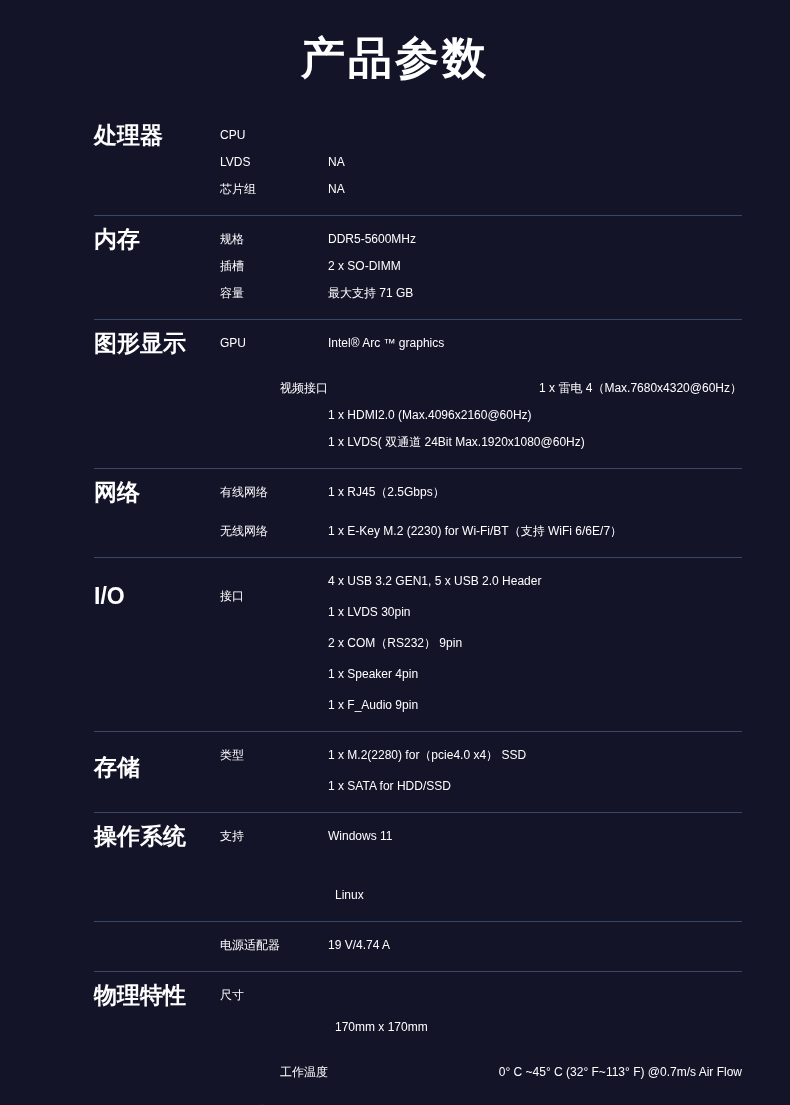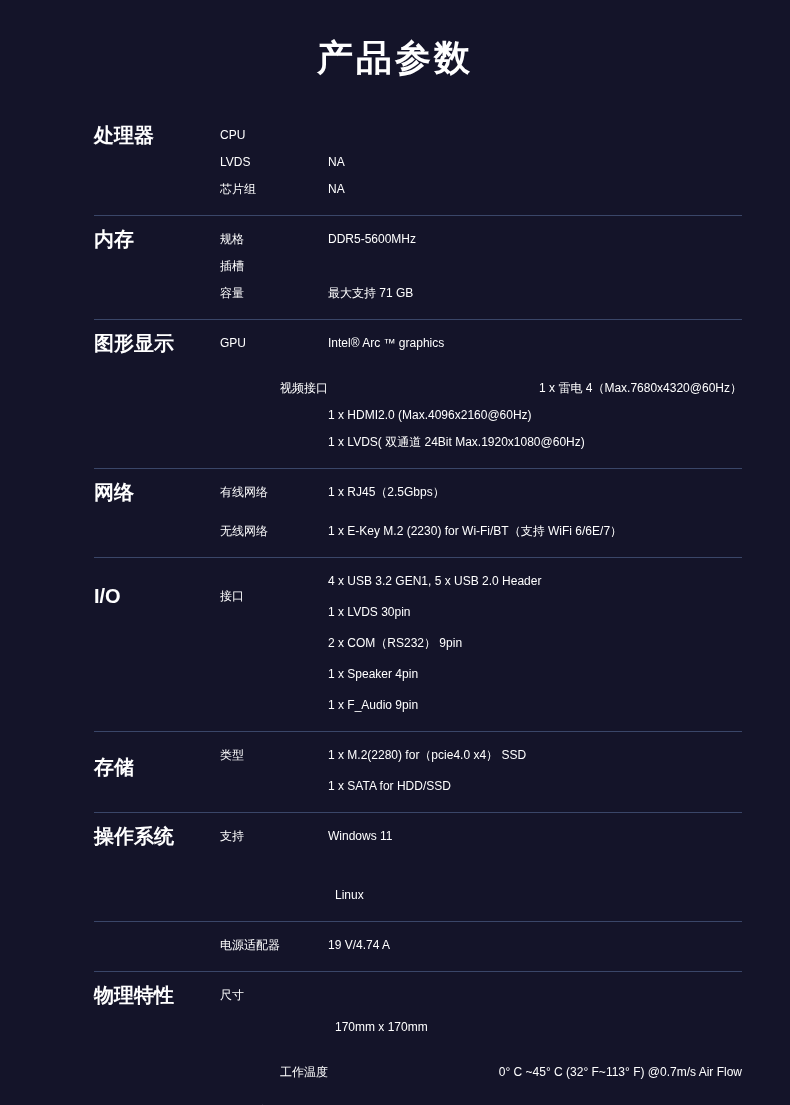--- a/index.html
+++ b/index.html
@@ -10,21 +10,21 @@
     overflow: hidden;
   }
   body {
     background: #141429;
     color: #ffffff;
     font-family: "Liberation Sans", "DejaVu Sans", sans-serif;
   }
   .page-title {
     margin: 30px 0 0 0;
     text-align: center;
-    font-size: 36px;
+    font-size: 44px;
     font-weight: 800;
     letter-spacing: 3px;
     line-height: 56px;
   }
   .spec-table {
     width: 648px;
     margin: 26px 0 0 94px;
   }
   .spec-section {
     padding: 14px 0 16px 0;
@@ -35,21 +35,21 @@
     align-items: start;
   }
   .row > div {
     line-height: 19px;
   }
   .row + .row { margin-top: 8px; }
   .pitch-30 .row + .row { margin-top: 12px; }
   .spec-section .row.r-gap-lg { margin-top: 26px; text-align: right; }
   .spec-section .row.r-gap-md { margin-top: 20px; }
   .cat {
-    font-size: 20px;
+    font-size: 23px;
     font-weight: 700;
   }
   .lab, .val {
     font-size: 12px;
     font-weight: 400;
   }
   .val { white-space: nowrap; }
   .shift    { position: relative; top: 15px; }
   .shift-sm { position: relative; top: 12px; }
   .indent-sm { padding-left: 7px; margin-top: 32px; }
@@ -87,20 +87,21 @@
 
     <section class="spec-section">
       <div class="row">
         <div class="cat">内存</div>
         <div class="lab">规格</div>
         <div class="val">DDR5-5600MHz</div>
       </div>
       <div class="row">
         <div class="cat"></div>
         <div class="lab">插槽</div>
+        <div class="val">2 x SO-DIMM</div>
       </div>
       <div class="row">
         <div class="cat"></div>
         <div class="lab">容量</div>
         <div class="val">最大支持 71 GB</div>
       </div>
     </section>
     <div class="divider"></div>
 
     <section class="spec-section">

